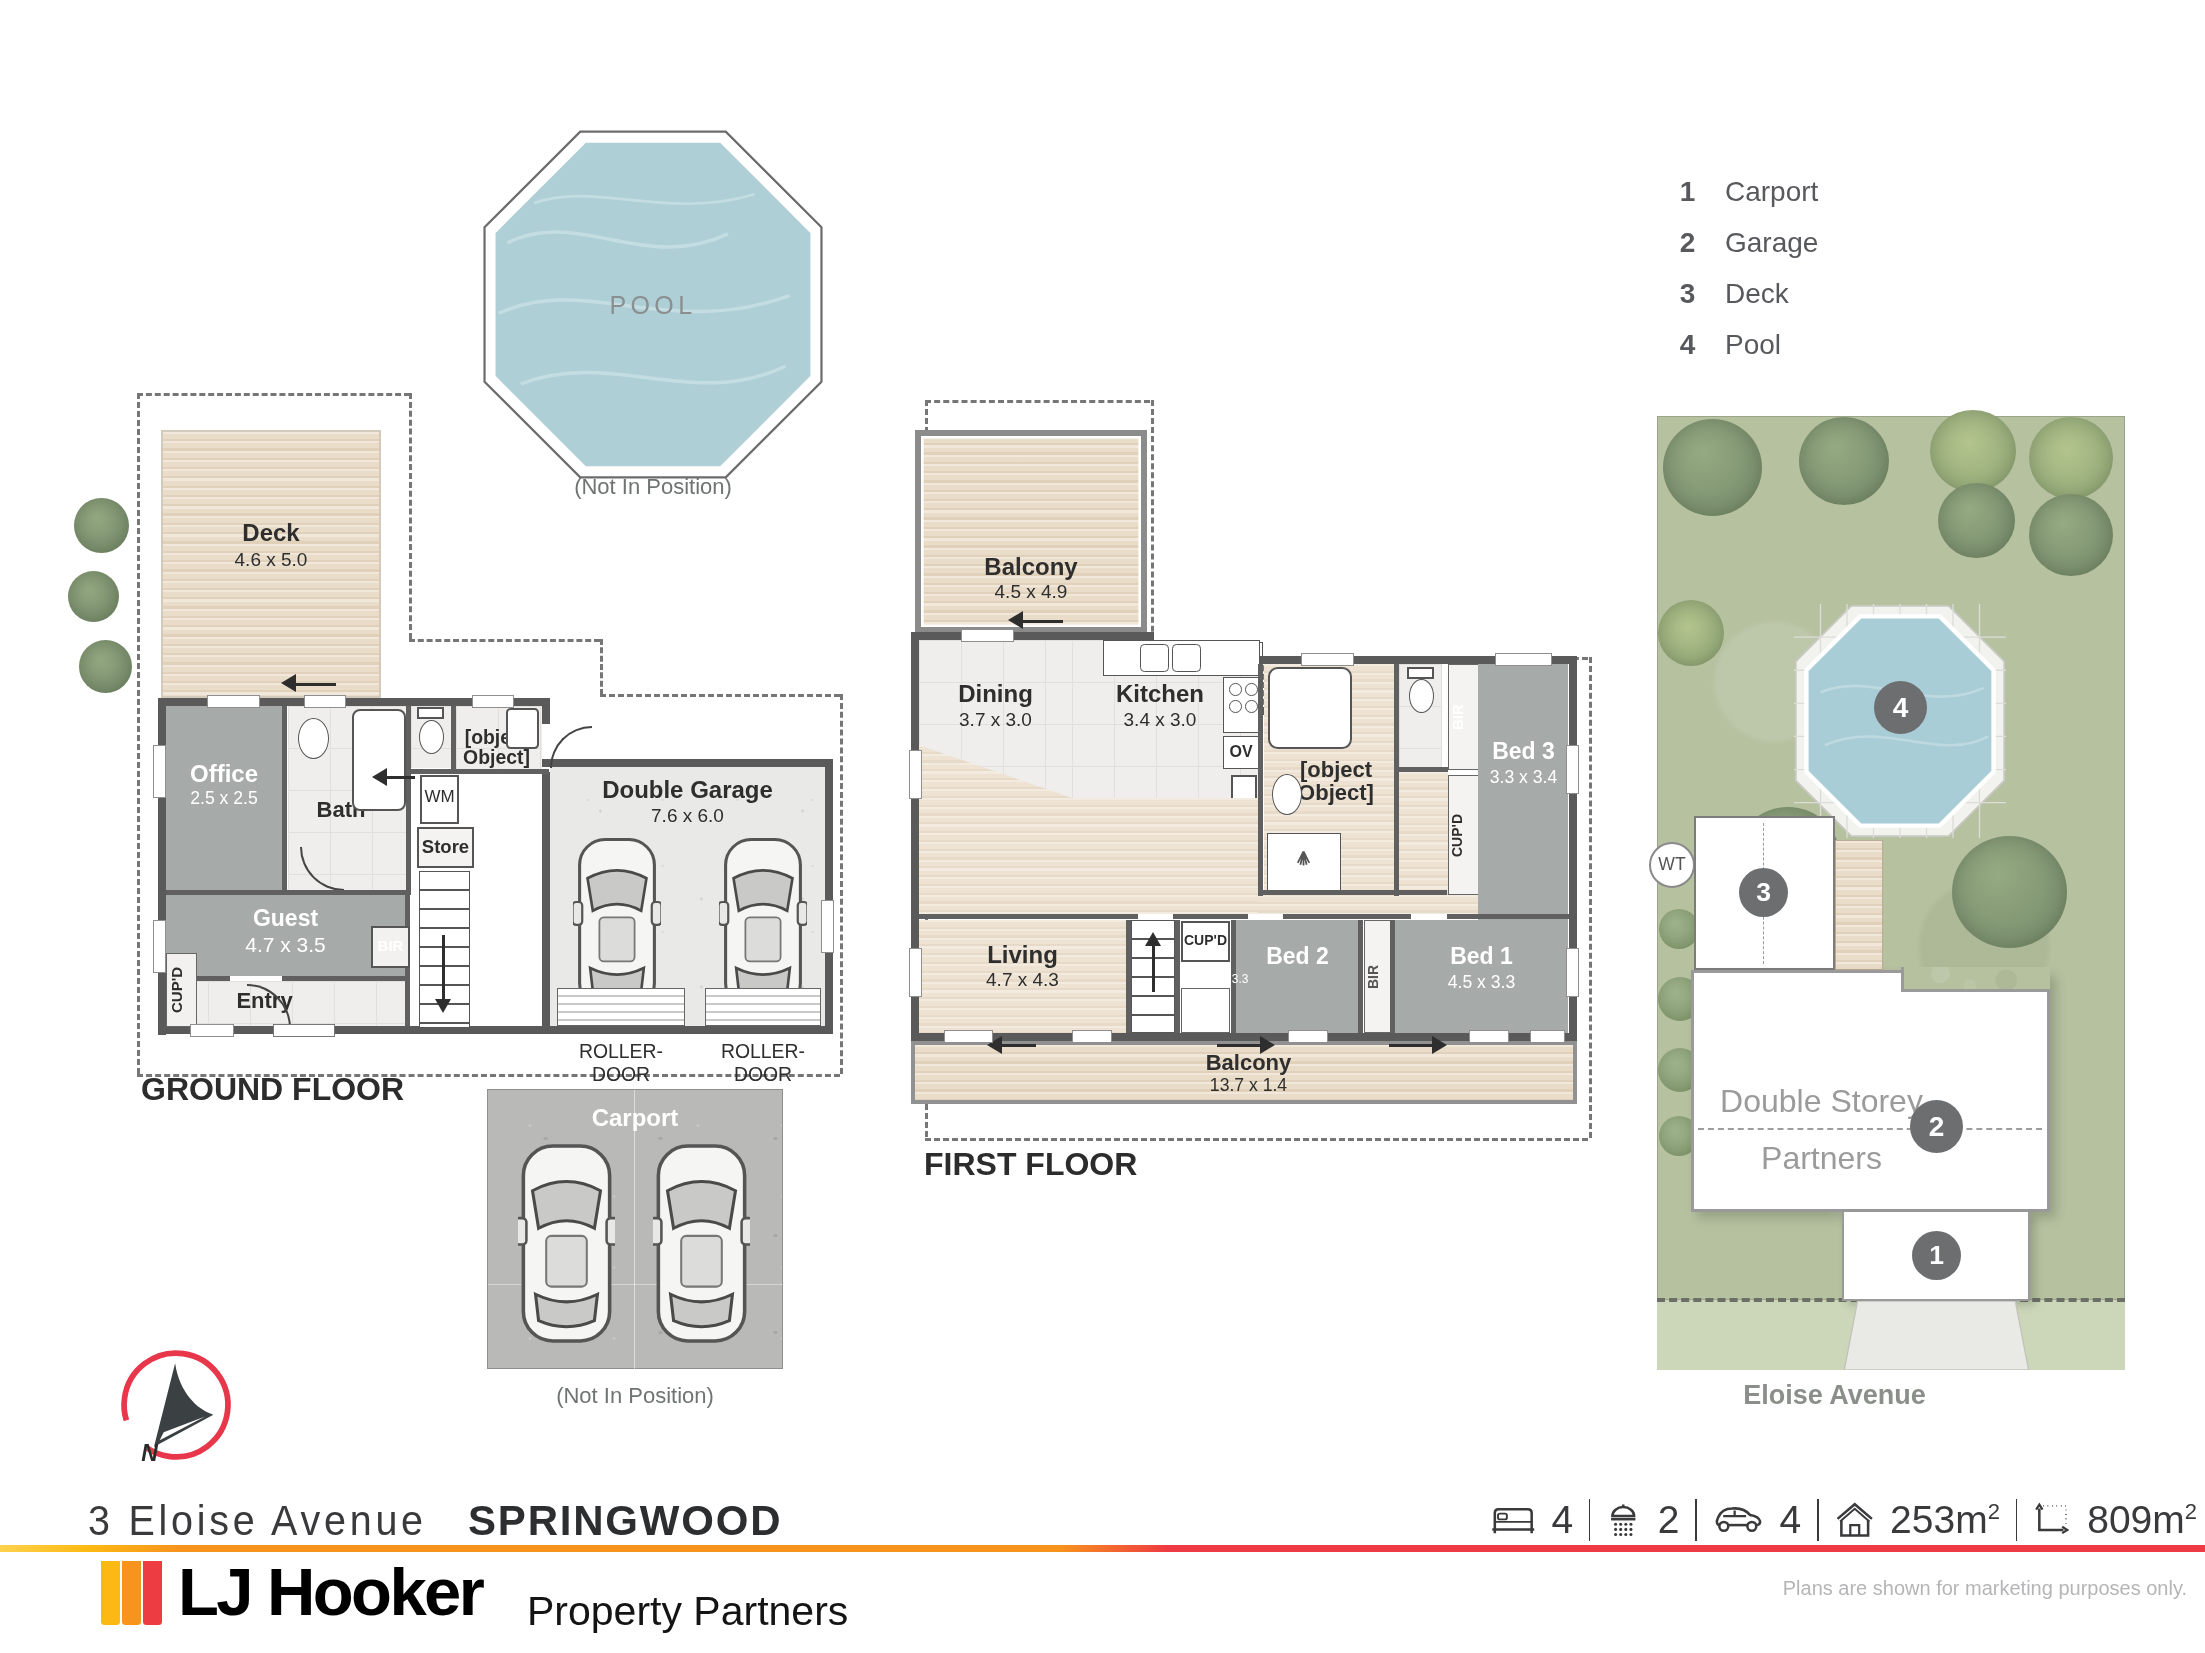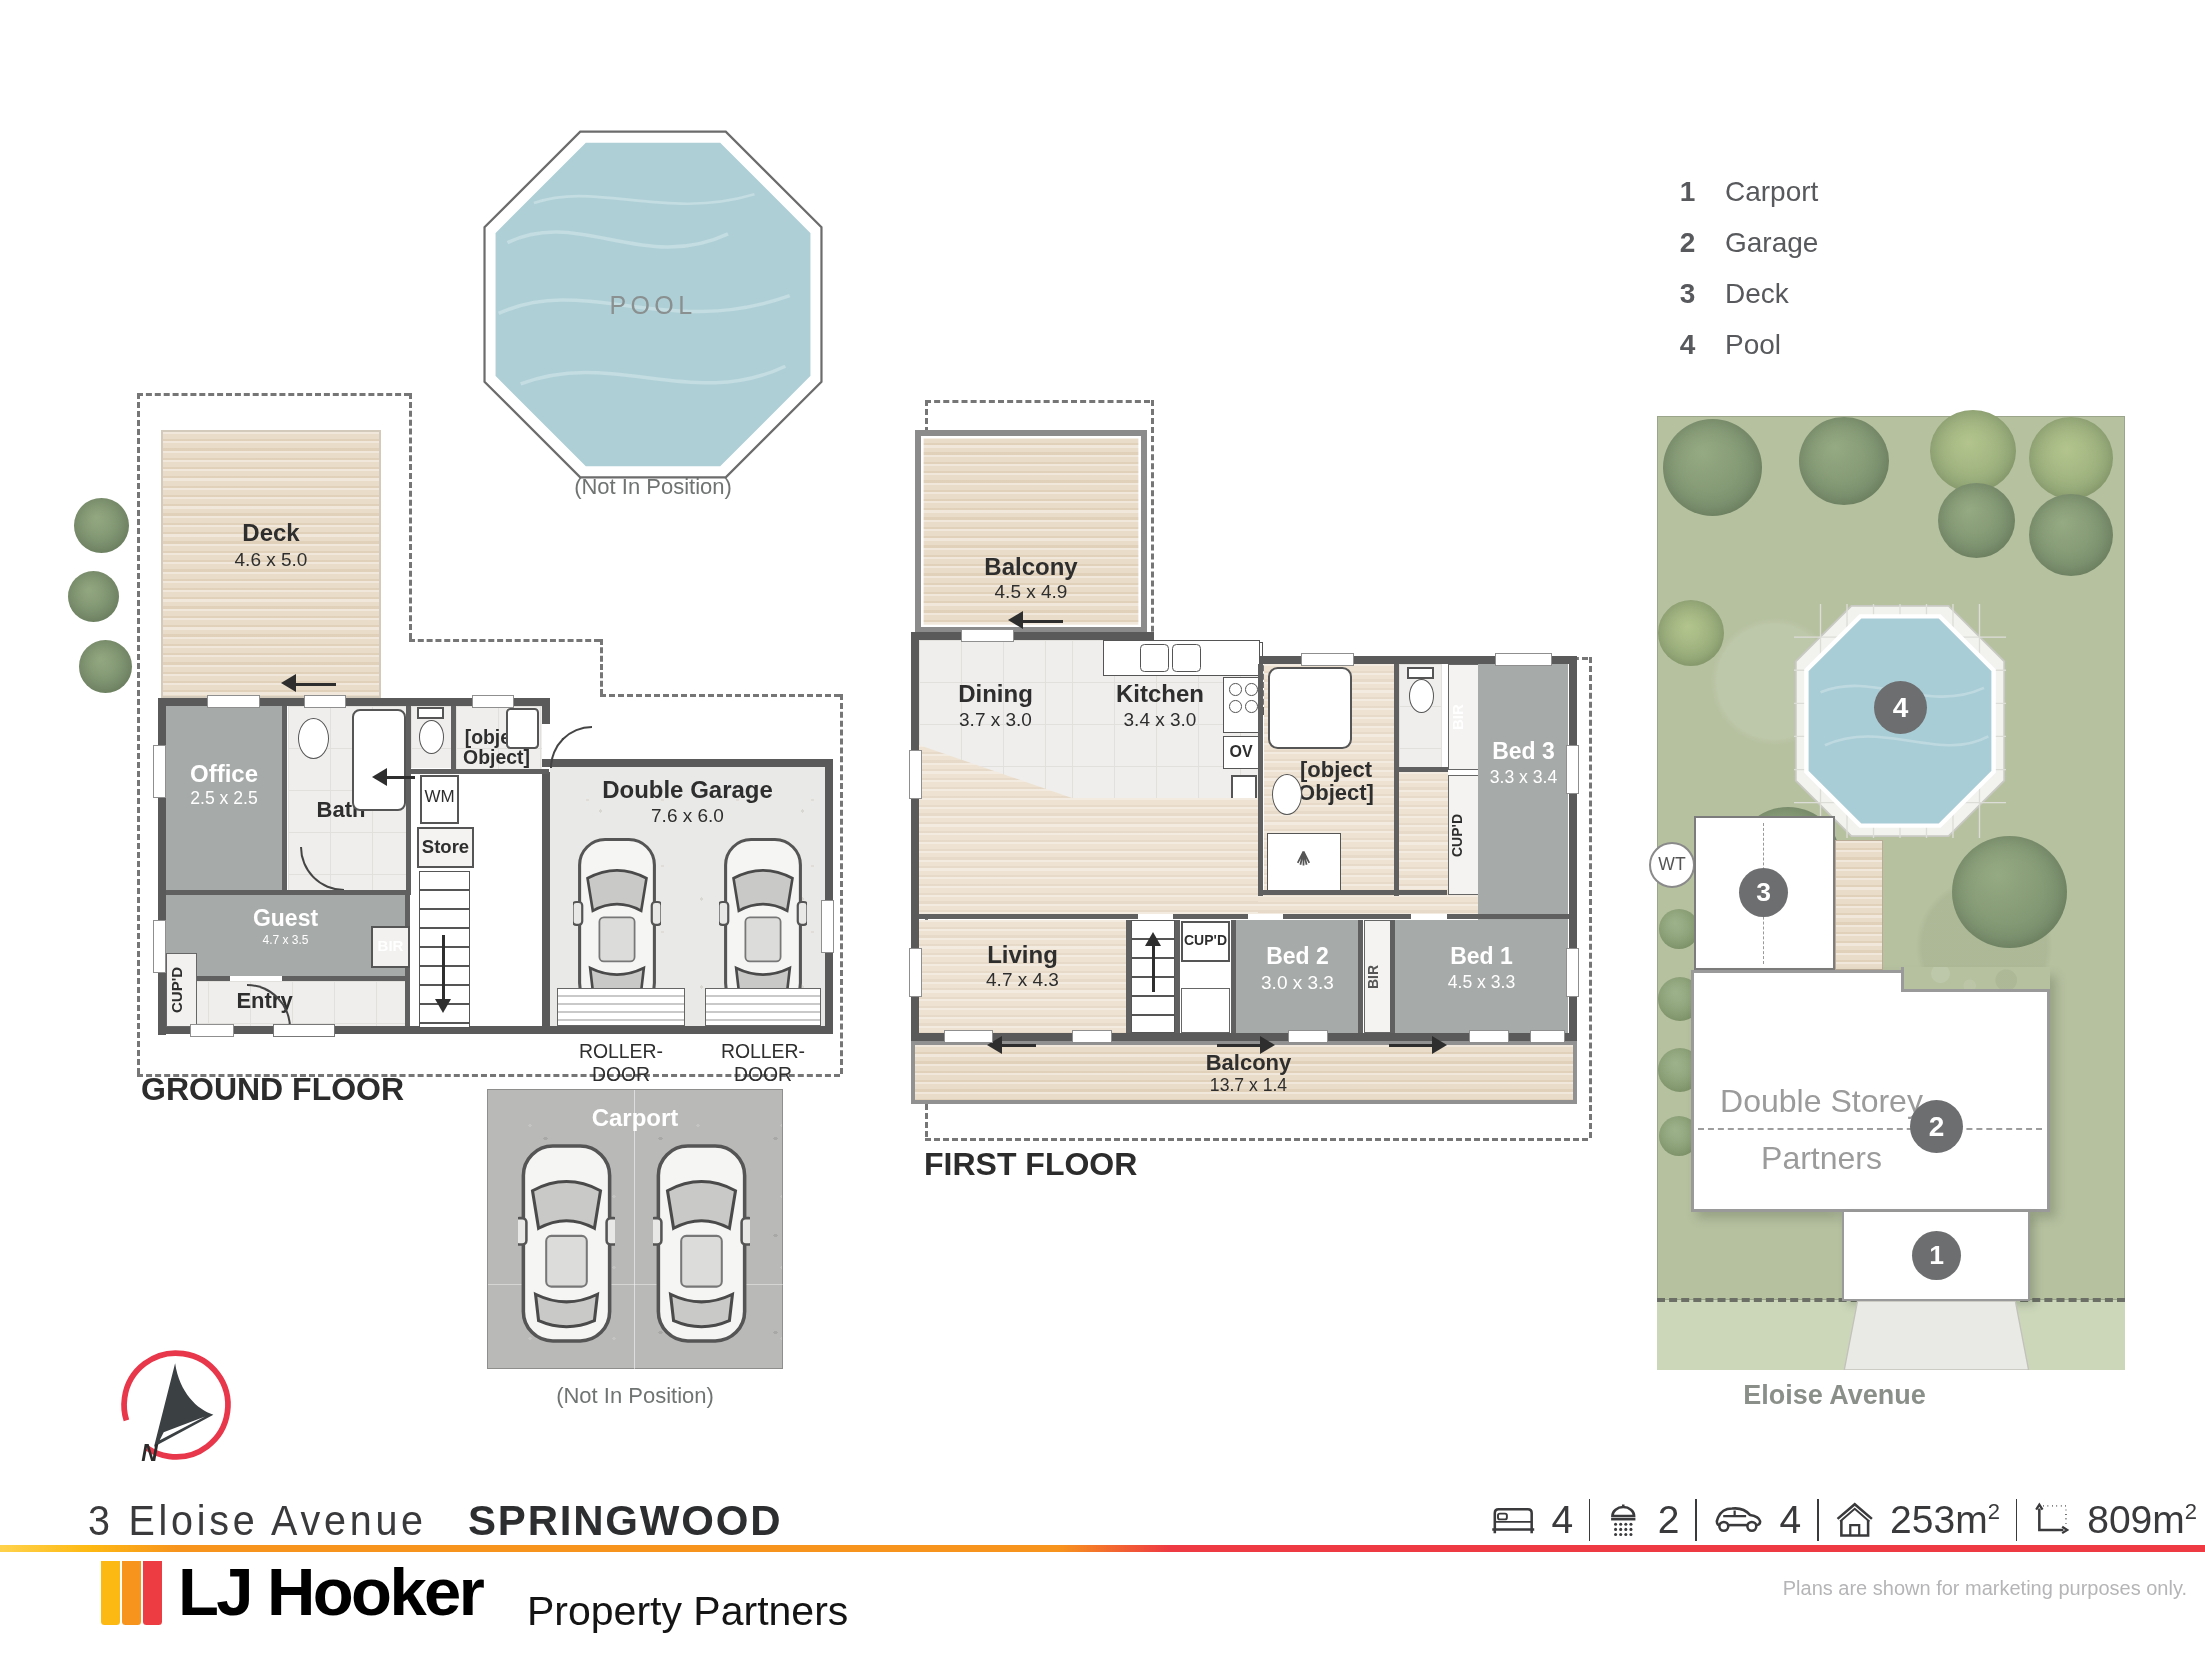--- a/index.html
+++ b/index.html
@@ -123,21 +123,21 @@
 
   <div class="iwall" style="left:282px;top:706px;width:5.3px;height:190px;"></div>
   <div class="iwall" style="left:166px;top:890px;width:245px;height:5.3px;"></div>
   <div class="iwall" style="left:406px;top:706px;width:5.3px;height:184px;"></div>
   <div class="iwall" style="left:405px;top:895px;width:5.3px;height:131px;"></div>
   <div class="iwall" style="left:166px;top:976px;width:64px;height:5.3px;"></div>
   <div class="iwall" style="left:282px;top:976px;width:123px;height:5.3px;"></div>
 
   <div class="abs gray" style="left:166px;top:895px;width:239px;height:81px;"></div>
   <div class="lbl rname white" style="left:166px;top:906px;width:239px;font-size:23px;">Guest</div>
-  <div class="lbl rdims white" style="left:166px;top:934px;width:239px;font-size:12px;">4.7 x 3.5</div>
+  <div class="lbl rdims white" style="left:166px;top:934px;width:239px;font-size:21px;">4.7 x 3.5</div>
   <div class="abs tile" style="left:166px;top:981px;width:239px;height:45px;"></div>
   <div class="lbl rname" style="left:185px;top:989px;width:159px;font-size:22px;">Entry</div>
   <div class="abs" style="left:166px;top:953px;width:31px;height:74px;background:#f2f1ef;border:1.8px solid #666;box-sizing:border-box;"></div>
   <div class="lbl vert" style="left:168px;top:959px;height:62px;width:27px;font-size:15px;font-weight:700;">CUP'D</div>
   <div class="abs" style="left:371px;top:926px;width:39px;height:42px;background:#f2f1ef;border:2.2px solid #555;box-sizing:border-box;"></div>
   <div class="lbl" style="left:371px;top:937px;width:39px;font-size:15px;font-weight:700;color:#fff;background:transparent;">BIR</div>
   <div class="doorTR" style="left:247px;top:984px;width:42px;height:42px;"></div>
   <div class="win" style="left:273px;top:1024px;width:62px;height:13.2px;border-color:#777;"></div>
 
   <div class="abs" style="left:420px;top:775px;width:39px;height:49px;background:#fff;border:2.2px solid #555;box-sizing:border-box;"></div>
@@ -284,21 +284,21 @@
   <div class="arrHeadU" style="left:1145px;top:924px;"></div>
   <div class="iwall" style="left:1175px;top:920px;width:5.3px;height:113px;"></div>
 
   <div class="abs" style="left:1181px;top:921px;width:49px;height:41px;background:#fff;border:2.2px solid #555;box-sizing:border-box;"></div>
   <div class="lbl" style="left:1181px;top:932px;width:49px;font-size:14px;font-weight:700;">CUP'D</div>
   <div class="abs" style="left:1181px;top:988px;width:49px;height:45px;background:#fff;border:1.8px solid #666;box-sizing:border-box;"></div>
   <div class="iwall" style="left:1231px;top:920px;width:5.3px;height:113px;"></div>
 
   <div class="abs gray" style="left:1236px;top:920px;width:123px;height:113px;"></div>
   <div class="lbl rname white" style="left:1236px;top:944px;width:123px;font-size:23px;">Bed 2</div>
-  <div class="lbl rdims white" style="left:1236px;top:973px;width:123px;font-size:19px;">3.0 x 3.3</div>
+  <div class="lbl rdims white" style="left:1164px;top:973px;width:123px;font-size:12px;">3.0 x 3.3</div>
   <div class="iwall" style="left:1358px;top:920px;width:5.3px;height:113px;"></div>
 
   <div class="abs" style="left:1364px;top:920px;width:26.5px;height:113px;background:#f4f3f1;border:1.8px solid #666;box-sizing:border-box;"></div>
   <div class="lbl vert" style="left:1365px;top:944px;height:66px;width:25px;font-size:14px;font-weight:700;color:#555;">BIR</div>
   <div class="iwall" style="left:1390px;top:920px;width:5.3px;height:113px;"></div>
 
   <div class="abs gray" style="left:1395px;top:920px;width:173px;height:113px;"></div>
   <div class="lbl rname white" style="left:1395px;top:944px;width:173px;font-size:23px;">Bed 1</div>
   <div class="lbl rdims white" style="left:1395px;top:973px;width:173px;font-size:17.6px;">4.5 x 3.3</div>
 

